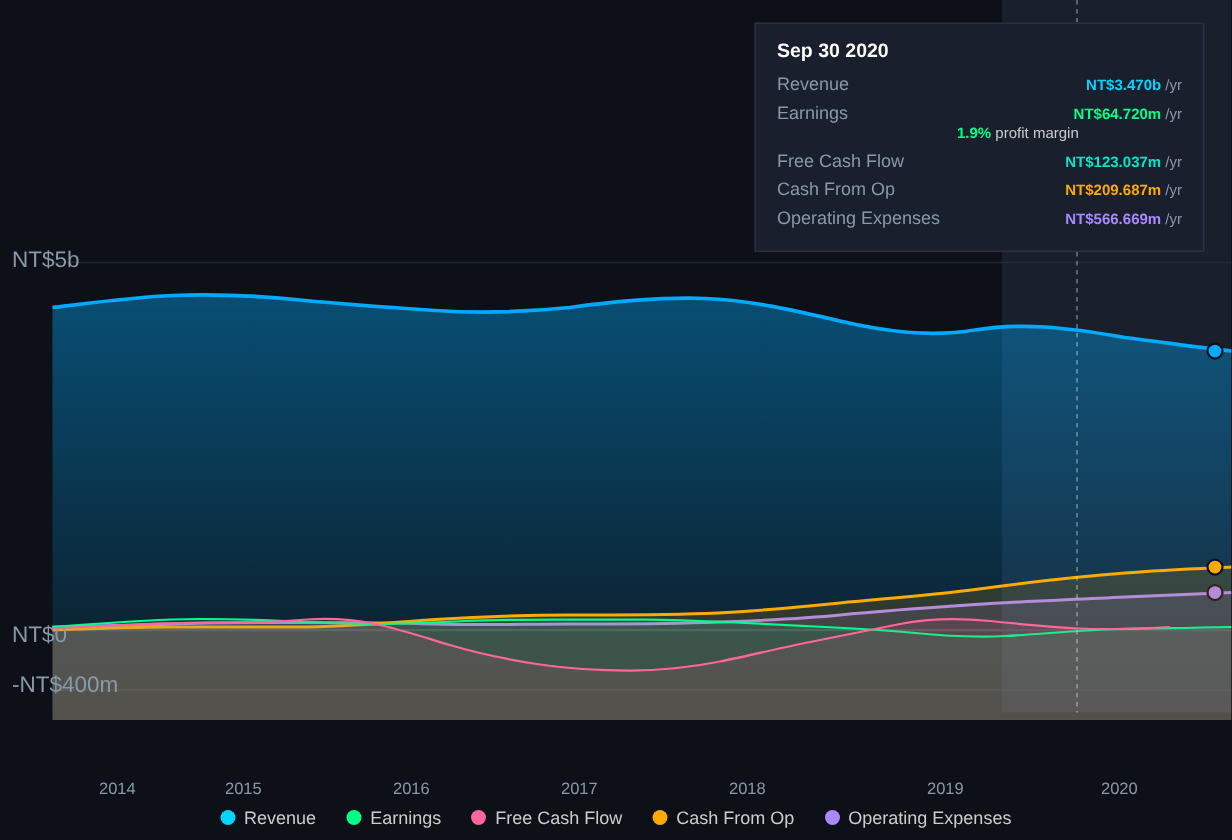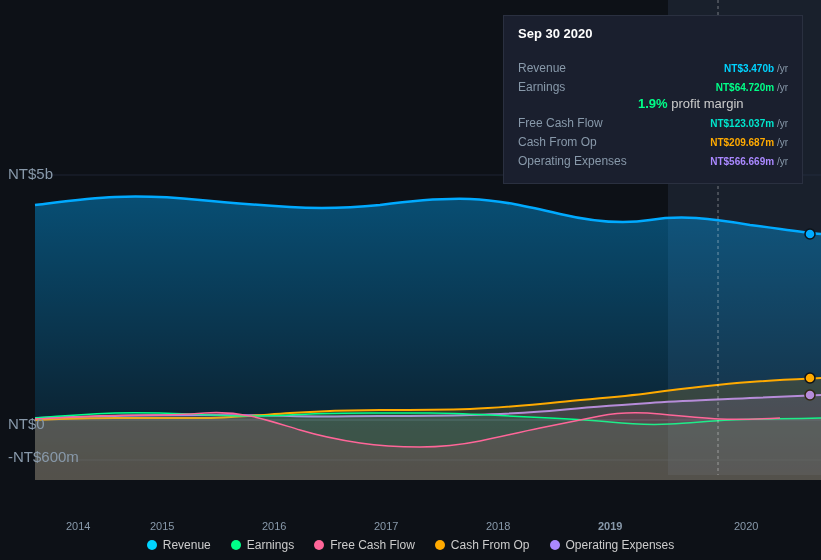--- a/index.html
+++ b/index.html
@@ -20,40 +20,40 @@
       background: #1a1f2e;
       border: 1px solid #2a3040;
       padding: 10px 14px;
       min-width: 300px;
       z-index: 10;
     }
     .tooltip-date {
       color: #ffffff;
       font-size: 13px;
       font-weight: bold;
-      margin-bottom: 20px;
+      margin-bottom: 8px;
     }
     .tooltip-row {
       display: flex;
       justify-content: space-between;
       align-items: baseline;
       margin-bottom: 5px;
     }
     .tooltip-label {
       color: #8899aa;
       font-size: 12px;
       min-width: 120px;
     }
     .tooltip-value {
       font-size: 10px;
       font-weight: bold;
     }
     .tooltip-sub {
       color: #cccccc;
-      font-size: 13px;
+      font-size: 10px;
       margin-top: -3px;
       margin-bottom: 5px;
       padding-left: 120px;
     }
     .color-cyan { color: #00d4ff; }
     .color-green { color: #00ff88; }
     .color-teal { color: #00e5cc; }
     .color-orange { color: #ffaa00; }
     .color-purple { color: #aa88ff; }
 
@@ -158,28 +158,28 @@
   <path d="M35,418 C60,416 90,414 115,413 C140,412 165,413 190,414 C210,415 230,416 250,416 C270,416 290,415 310,414 C330,413 350,413 370,413 C390,413 410,413 430,413 C450,413 470,414 490,415 C510,416 530,417 550,418 C570,419 590,420 610,422 C630,424 650,425 670,424 C690,423 710,421 730,420 C750,419 775,419 821,418" fill="none" stroke="#00ff88" stroke-width="1.5"></path>
 
   <path d="M35,419 C55,418 75,417 95,416 C115,415 135,415 155,415 C175,415 190,414 205,413 C220,412 235,413 250,416 C265,419 280,424 300,430 C320,436 340,440 360,443 C380,446 400,447 420,447 C440,447 460,445 480,441 C500,437 520,432 540,428 C560,424 580,420 600,416 C620,412 640,412 660,414 C680,416 700,418 720,419 C740,420 760,419 780,418 L821,418 L821,480 L35,480 Z" fill="rgba(255,100,150,0.12)"></path>
   <path d="M35,419 C55,418 75,417 95,416 C115,415 135,415 155,415 C175,415 190,414 205,413 C220,412 235,413 250,416 C265,419 280,424 300,430 C320,436 340,440 360,443 C380,446 400,447 420,447 C440,447 460,445 480,441 C500,437 520,432 540,428 C560,424 580,420 600,416 C620,412 640,412 660,414 C680,416 700,418 720,419 C740,420 760,419 780,418" fill="none" stroke="#ff6699" stroke-width="1.5"></path>
 
   <line x1="718" y1="0" x2="718" y2="475" stroke="#ffffff" stroke-width="1" stroke-dasharray="3,3" opacity="0.4"></line>
 </svg>
 
 <div class="y-label" style="top: 165px;">NT$5b</div>
 <div class="y-label" style="top: 415px; text-align: center;">NT$0</div>
-<div class="y-label" style="top: 448px;">-NT$600m</div>
+<div class="y-label" style="top: 448px;">-NT$400m</div>
 
 <div class="x-label" style="left: 38px; bottom: 28px; margin-left: 28px;">2014</div>
 <div class="x-label" style="left: 150px; bottom: 28px;">2015</div>
 <div class="x-label" style="left: 262px; bottom: 28px;">2016</div>
 <div class="x-label" style="left: 374px; bottom: 28px;">2017</div>
 <div class="x-label" style="left: 486px; bottom: 28px;">2018</div>
-<div class="x-label" style="left: 598px; bottom: 28px; font-weight: bold;">2019</div>
+<div class="x-label" style="left: 618px; bottom: 28px;">2019</div>
 <div class="x-label" style="left: 734px; bottom: 28px;">2020</div>
 
 <div class="tooltip">
   <div class="tooltip-date">Sep 30 2020</div>
 
   <div class="tooltip-row">
     <span class="tooltip-label">Revenue</span>
     <span class="tooltip-value color-cyan"><span>NT$3.470b</span> <span style="color:#8899aa;font-weight:normal">/yr</span></span>
   </div>
 

